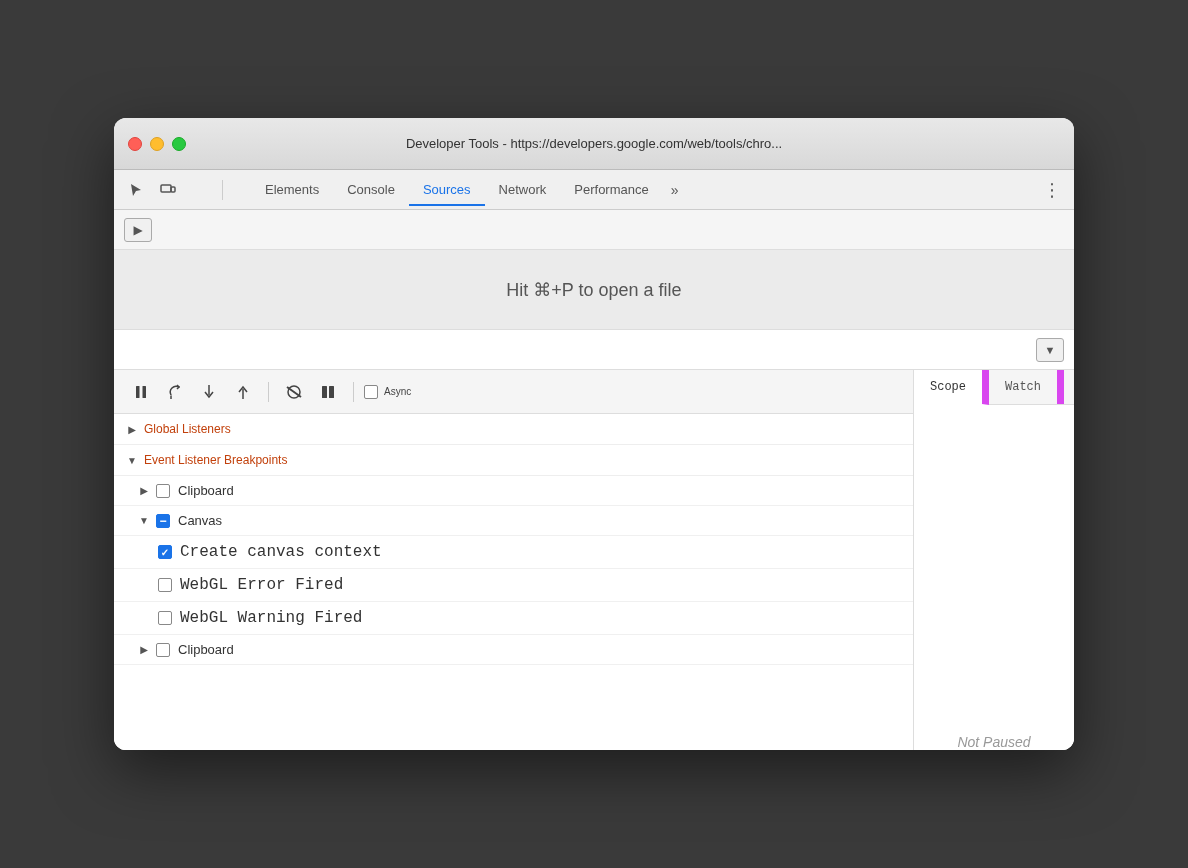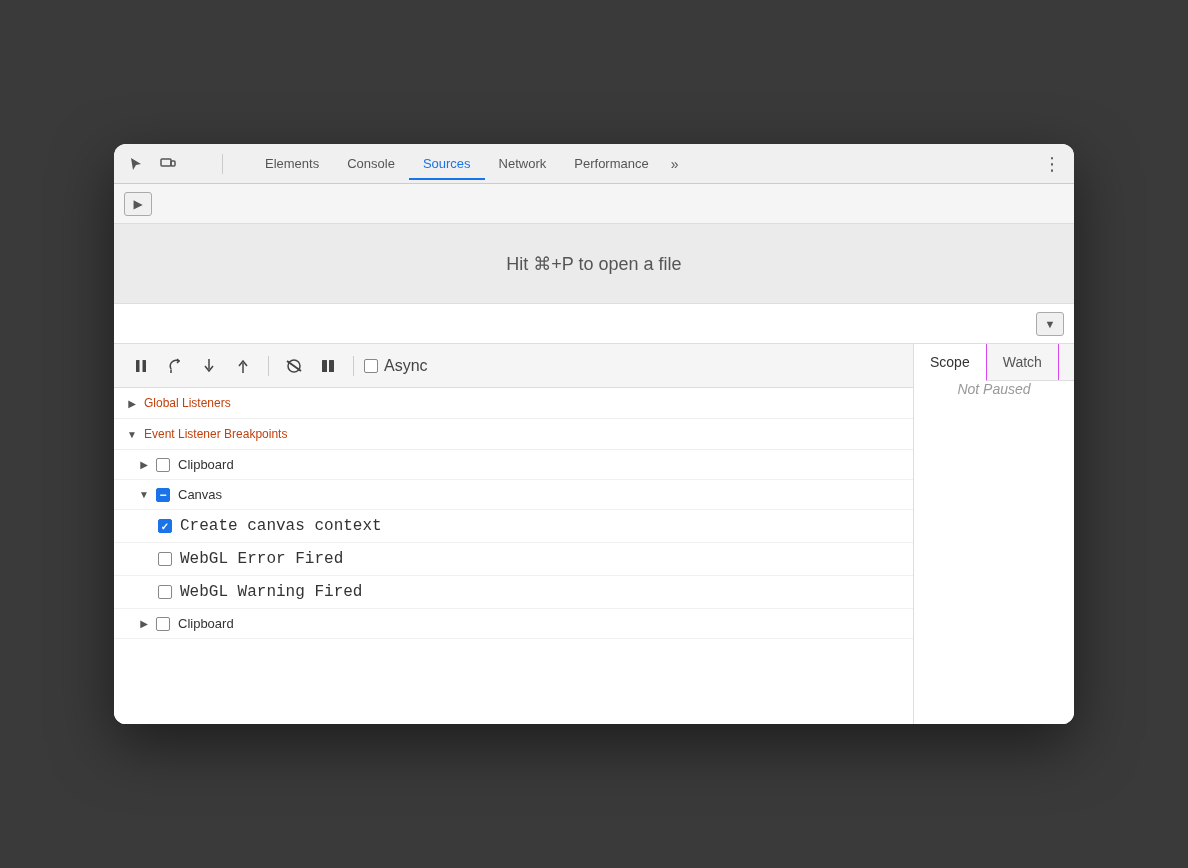--- a/index.html
+++ b/index.html
@@ -259,21 +259,21 @@
       width: 1px;
       height: 20px;
       background: #ccc;
       margin: 0 6px;
     }
 
     .async-label {
       display: flex;
       align-items: center;
       gap: 6px;
-      font-size: 16px;
+      font-size: 10px;
       color: #444;
       cursor: pointer;
     }
 
     .async-checkbox {
       width: 14px;
       height: 14px;
       border: 1px solid #888;
       border-radius: 2px;
       background: #fff;
@@ -386,52 +386,61 @@
     }
 
     .scope-watch-tabs {
       display: flex;
       border-bottom: 1px solid #ddd;
       background: #f5f5f5;
     }
 
     .sw-tab {
       padding: 10px 16px;
-      font-size: 14px;
-      color: #555;
-      cursor: pointer;
-      border-right: 1px solid #d946ef;
+      font-size: 12px;
+      color: #555;
+      cursor: pointer;
+      border-right: 7px solid #d946ef;
+      font-family: Liberation Mono, monospace;
     }
 
     .sw-tab.active {
       color: #333;
       font-weight: 500;
       background: #fff;
       border-bottom: 1px solid #fff;
       margin-bottom: -1px;
     }
 
     .not-paused-area {
       flex: 1;
       display: flex;
-      align-items: flex-start;
+      align-items: flex-end;
       justify-content: center;
     }
 
     .not-paused-text {
       font-size: 14px;
       color: #999;
       font-style: italic;
     }
   </style>
 </head>
 <body>
 
 <div class="window">
 
+  <div class="title-bar">
+    <div class="traffic-lights">
+      <div class="traffic-light close"></div>
+      <div class="traffic-light minimize"></div>
+      <div class="traffic-light maximize"></div>
+    </div>
+    <div class="title-text">Developer Tools - https://developers.google.com/web/tools/chro...</div>
+  </div>
 
   <div class="tab-bar">
     <div class="toolbar-icons">
       <div class="toolbar-icon">
         <svg width="16" height="16" viewBox="0 0 16 16" fill="#555">
           <path d="M3 2l10 6-5 1-3 5z"></path>
         </svg>
       </div>
       <div class="toolbar-icon">
         <svg width="16" height="16" viewBox="0 0 16 16" fill="none" stroke="#555" stroke-width="1.5">

